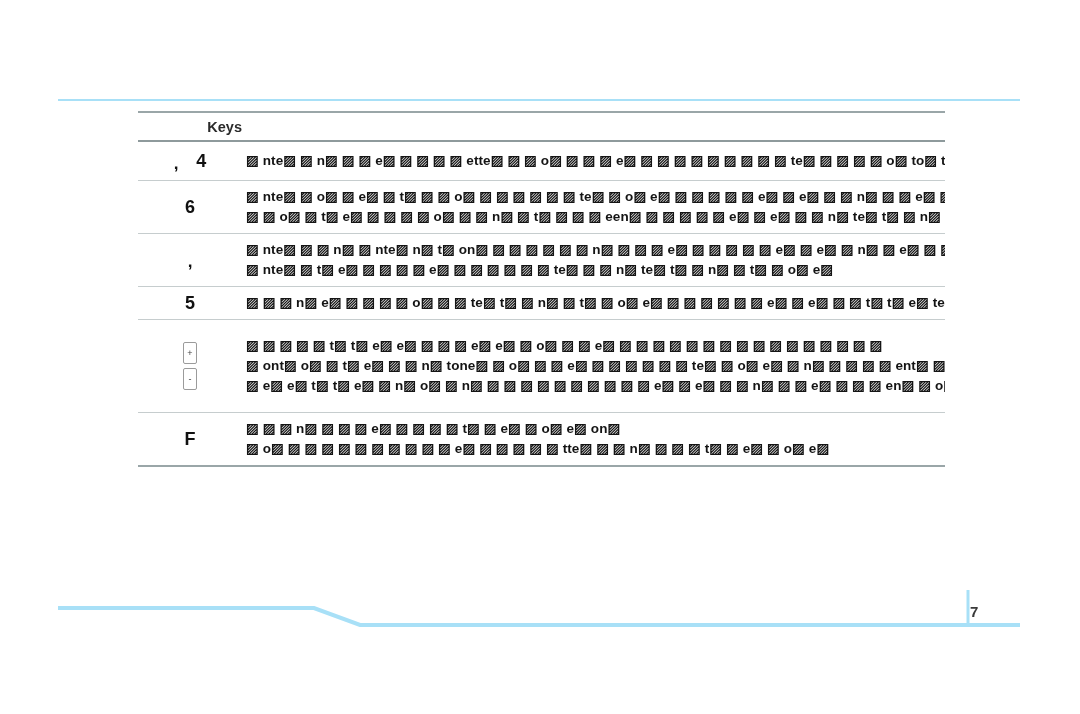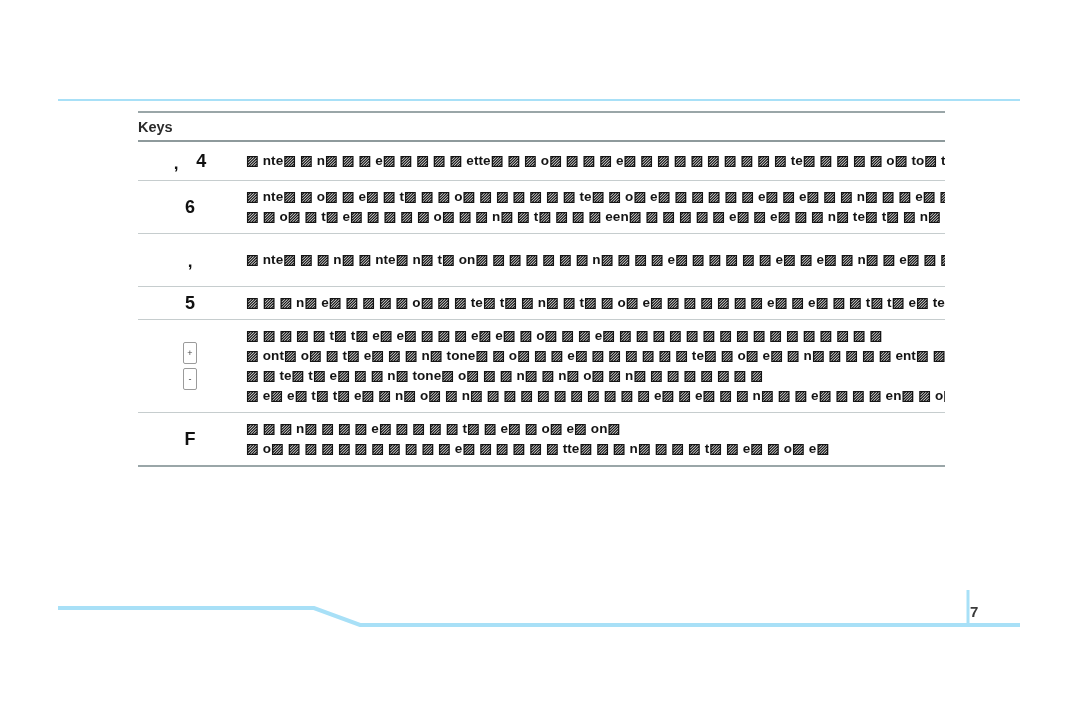--- a/index.html
+++ b/index.html
@@ -69,21 +69,21 @@
   }
 
   
   .header-row { height: 27px; }
   .header-row .col-keys,
   .header-row .col-funcs {
     font-size: 14.5px;
     font-weight: bold;
     color: #2a2a2a;
   }
-  .header-row .col-keys { text-align: left; }
+  .header-row .col-keys { text-align: right; }
 
   
   .body-row .col-funcs {
     font-size: 13.5px;
     font-weight: bold;
     letter-spacing: 0.1px;
     line-height: 20px;
     color: #141414;
   }
   .line { white-space: nowrap; }
@@ -186,20 +186,21 @@
   </div>
 
   <hr class="rule rule-thin">
 
   <div class="row body-row" style="height:52px">
     <div class="col-keys">
       <span class="keys-comma">,</span>
     </div>
     <div class="col-funcs">
       <div class="line">▨ nte▨ ▨ ▨ n▨ ▨ nte▨ n▨ t▨ on▨ ▨ ▨ ▨ ▨ ▨ ▨ n▨ ▨ ▨ ▨ e▨ ▨ ▨ ▨ ▨ ▨ e▨ ▨ e▨ ▨ n▨ ▨ e▨ ▨ ▨</div>
+      <div class="line">▨ nte▨ ▨ t▨ e▨ ▨ ▨ ▨ ▨ e▨ ▨ ▨ ▨ ▨ ▨ ▨ te▨ ▨ ▨ n▨ te▨ t▨ ▨ n▨ ▨ t▨ ▨ o▨ e▨</div>
     </div>
   </div>
 
   <hr class="rule rule-thin">
 
   <div class="row body-row" style="height:32px">
     <div class="col-keys">
       <span class="keys-num">5</span>
     </div>
     <div class="col-funcs">
@@ -212,21 +213,20 @@
   <div class="row body-row" style="height:92px">
     <div class="col-keys">
       <div class="keycap-stack">
         <span class="keycap">+</span>
         <span class="keycap">-</span>
       </div>
     </div>
     <div class="col-funcs">
       <div class="line">▨ ▨ ▨ ▨ ▨ t▨ t▨ e▨ e▨ ▨ ▨ ▨ e▨ e▨ ▨ o▨ ▨ ▨ e▨ ▨ ▨ ▨ ▨ ▨ ▨ ▨ ▨ ▨ ▨ ▨ ▨ ▨ ▨ ▨ ▨</div>
       <div class="line">▨ ont▨ o▨ ▨ t▨ e▨ ▨ ▨ n▨ tone▨ ▨ o▨ ▨ ▨ e▨ ▨ ▨ ▨ ▨ ▨ ▨ te▨ ▨ o▨ e▨ ▨ n▨ ▨ ▨ ▨ ▨ ent▨ ▨ ▨ ▨</div>
-      <div class="line">▨ ▨ te▨ t▨ e▨ ▨ ▨ n▨ tone▨ o▨ ▨ ▨ n▨ ▨ n▨ o▨ ▨ n▨ ▨ ▨ ▨ ▨ ▨ ▨ ▨</div>
       <div class="line">▨ e▨ e▨ t▨ t▨ e▨ ▨ n▨ o▨ ▨ n▨ ▨ ▨ ▨ ▨ ▨ ▨ ▨ ▨ ▨ ▨ e▨ ▨ e▨ ▨ ▨ n▨ ▨ ▨ e▨ ▨ ▨ ▨ en▨ ▨ o▨</div>
     </div>
   </div>
 
   <hr class="rule rule-thin">
 
   <div class="row body-row" style="height:52px">
     <div class="col-keys">
       <span class="keys-num">F</span>
     </div>

